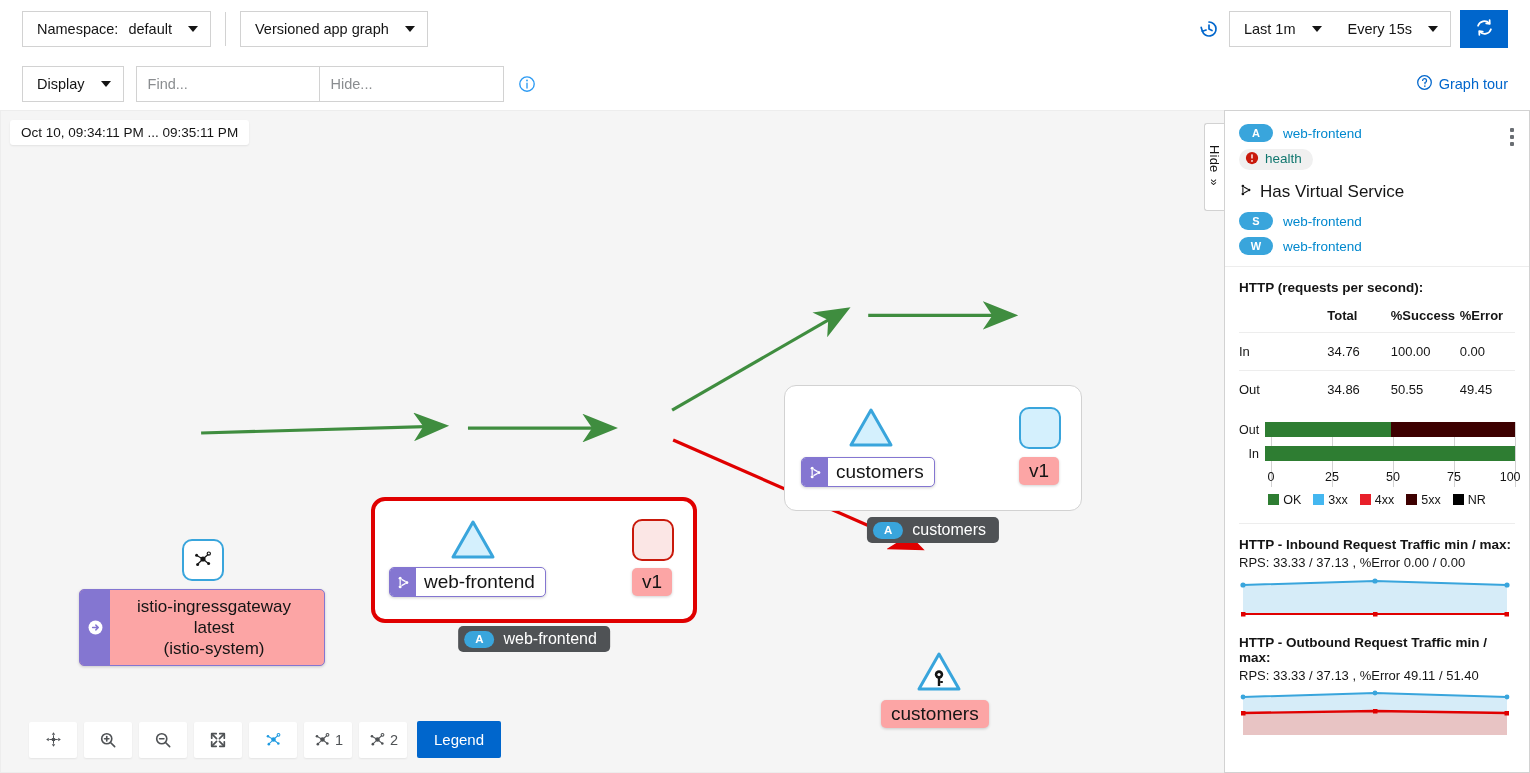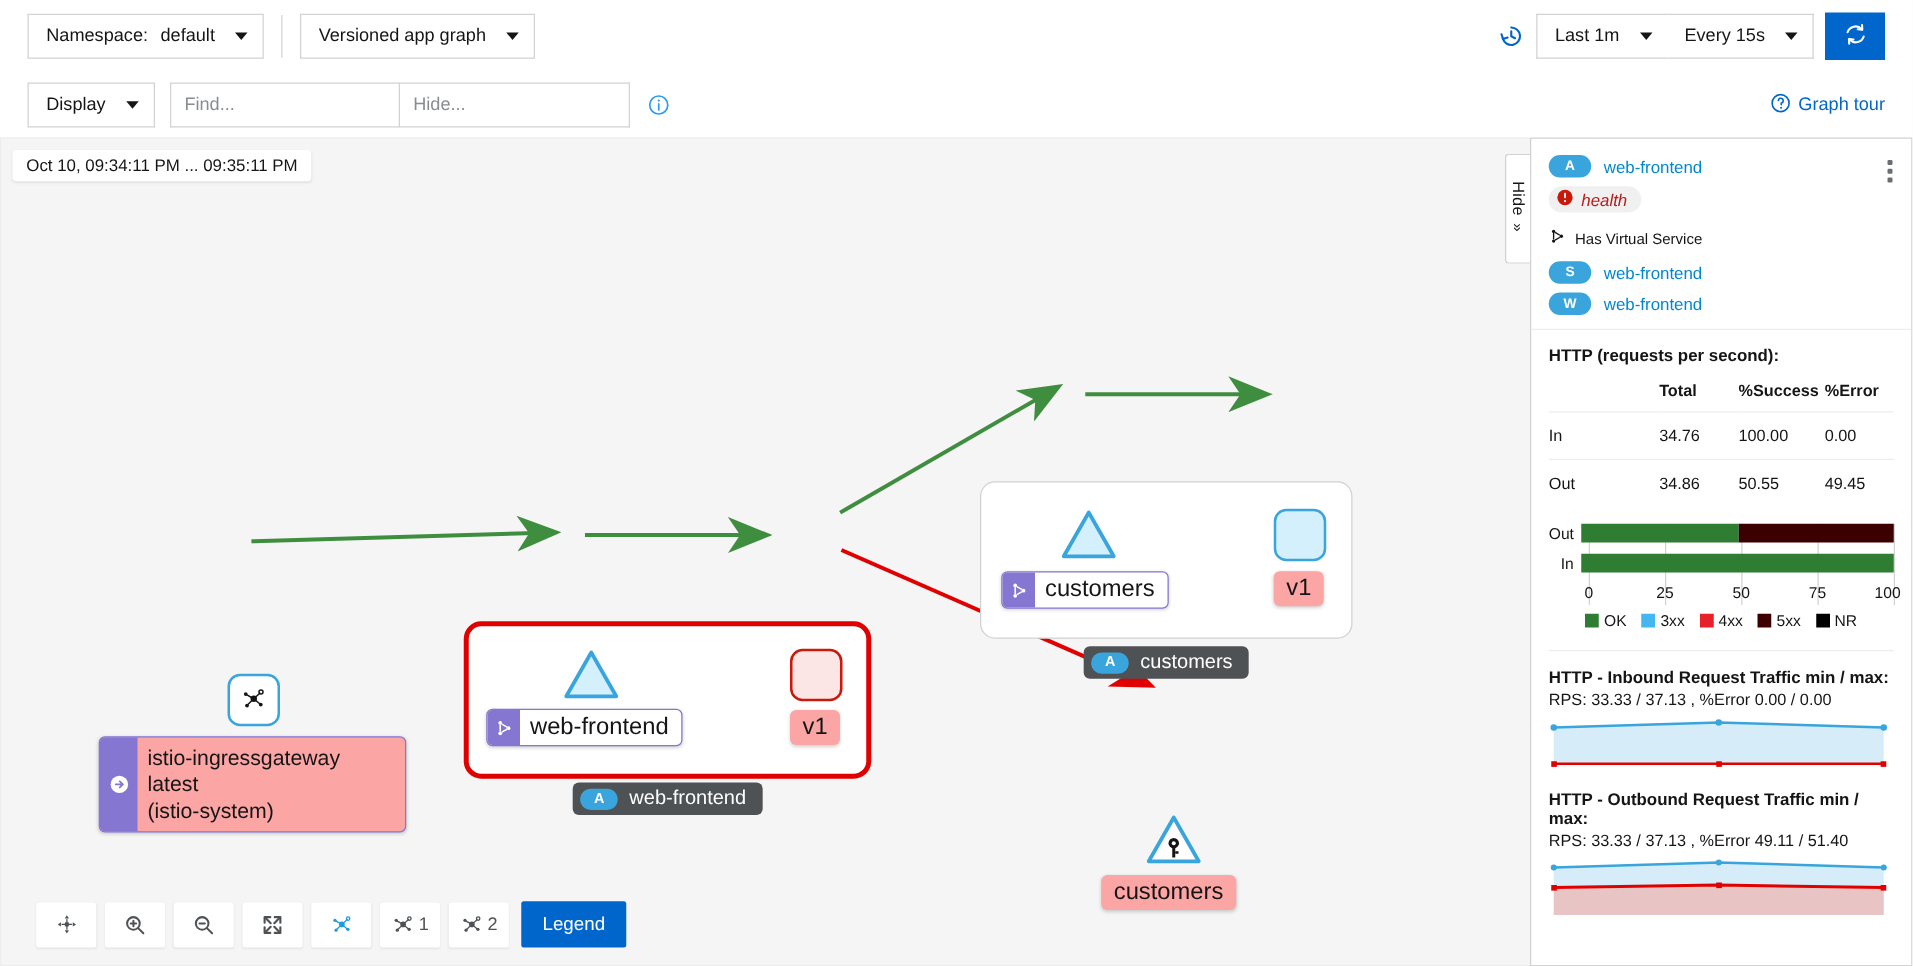--- a/index.html
+++ b/index.html
@@ -160,21 +160,21 @@
     padding: 3px 10px 3px 34px;
     border: 1px solid #8476d1;
     background: #fff;
   }
   .node-lbl.vs .vs-icon {
     position: absolute; left: 0; top: 0; bottom: 0; width: 26px;
     background: #8476d1; border-radius: 4px 0 0 4px;
     display: flex; align-items: center; justify-content: center;
   }
   .node-lbl.gw {
-    padding: 6px 14px 6px 38px; 
+    padding: 6px 14px 6px 38px; text-align: center;
     font-size: 17px; line-height: 21px;
     border: 1px solid #8476d1;
   }
   .node-lbl.gw .gw-icon {
     position: absolute; left: 0; top: 0; bottom: 0; width: 30px;
     background: #8476d1; border-radius: 4px 0 0 4px;
     display: flex; align-items: center; justify-content: center;
   }
 
   
@@ -207,30 +207,30 @@
   
   .sp-head { padding: 13px 14px 11px 14px; border-bottom: 1px solid #ededed; position: relative; }
   .sp-row { display: flex; align-items: center; gap: 10px; margin-bottom: 7px; }
   .pill-kind {
     background: #39a5dc; color: #fff; border-radius: 9px;
     font-size: 11px; font-weight: bold; padding: 2px 11px; line-height: 14px;
     min-width: 34px; text-align: center;
   }
   .sp-link { color: #0088ce; font-size: 13.5px; cursor: pointer; }
   .health-badge {
-    display: inline-flex; align-items: flex-end; gap: 6px;
+    display: inline-flex; align-items: flex-start; gap: 6px;
     background: #f0f0f0; border-radius: 12px; padding: 2px 11px 2px 6px;
-    font-size: 13.5px; color: #b91c1c; font-style: italic;
+    font-size: 13.5px; color: #0f766e;
   }
   .kebab {
     position: absolute; right: 12px; top: 14px;
     display: flex; flex-direction: column; gap: 3px; cursor: pointer; padding: 3px;
   }
   .kebab i { width: 4px; height: 4px; background: #6a6e73; border-radius: 1px; display: block; }
-  .vs-line { display: flex; align-items: center; gap: 7px; font-size: 12px; color: #151515; margin: 12px 0 10px; }
+  .vs-line { display: flex; align-items: center; gap: 7px; font-size: 17px; color: #151515; margin: 12px 0 10px; }
 
   .sp-body { padding: 13px 14px 0 14px; }
   .sp-title { font-size: 13.5px; font-weight: bold; color: #151515; margin-bottom: 10px; }
 
   table.rps { width: 100%; border-collapse: collapse; font-size: 13px; }
   table.rps th {
     text-align: left; font-weight: bold; font-size: 13px; color: #151515;
     padding: 3px 0 9px 0;
   }
   table.rps td { padding: 11px 0; color: #151515; border-top: 1px solid #ededed; }

